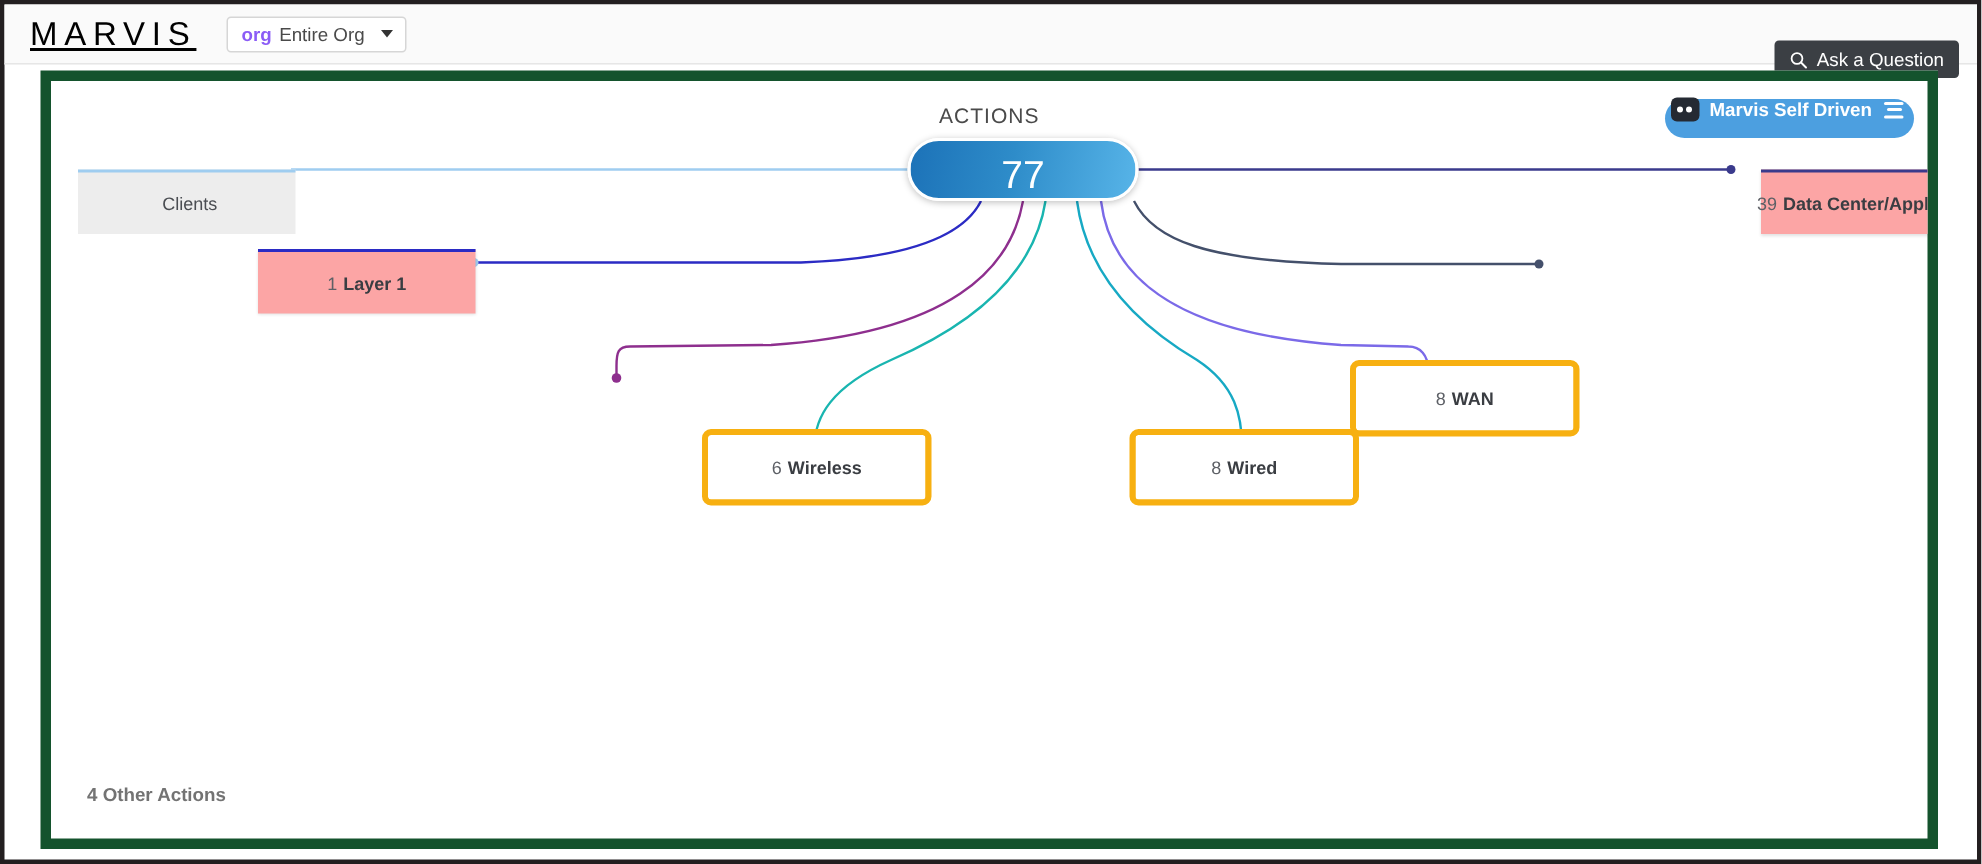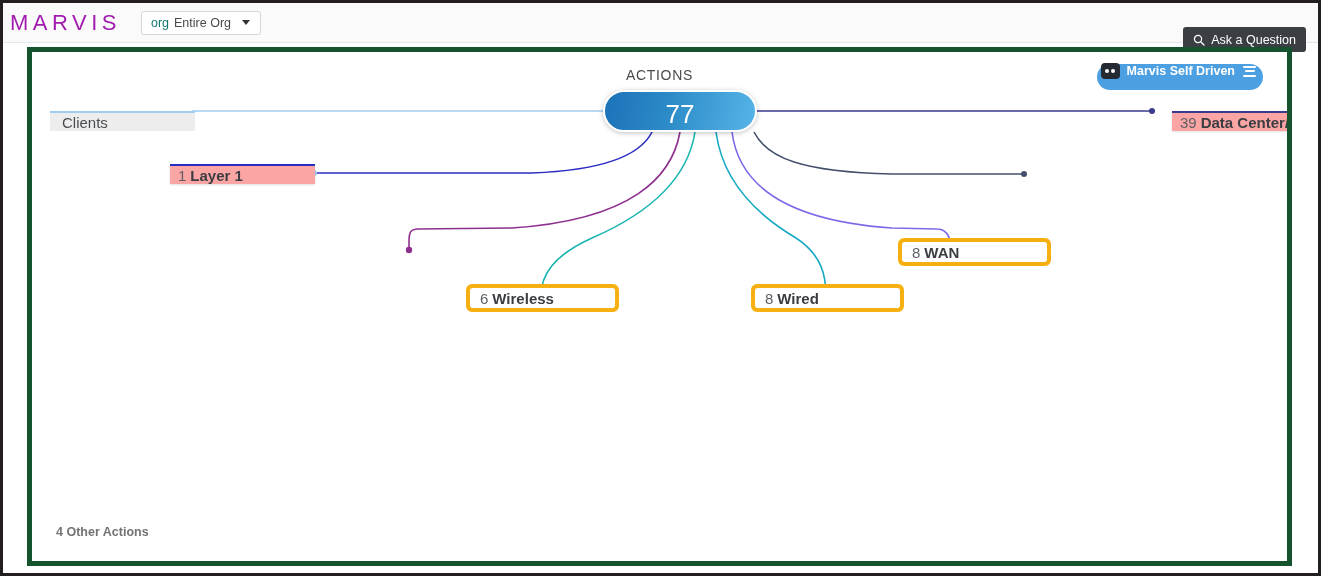--- a/index.html
+++ b/index.html
@@ -18,40 +18,41 @@
 
   
   #topbar {
     position: absolute; left: 0; top: 0;
     width: 100%; height: 40px;
     background: #fafafa;
     border-bottom: 1px solid #e6e6e6;
     display: flex; align-items: center;
   }
   #brand {
-    margin-left: 7px;
+    margin-left: 17px;
     font-size: 22px;
     letter-spacing: 4.5px;
-    color: #a21caf;
+    color: #000000;
     font-weight: 400;
+    text-decoration: underline;
   }
   #org-select {
     margin-left: 20px;
     height: 24px;
     min-width: 120px;
     border: 1px solid #d6d6d6;
     border-radius: 3px;
     background: #ffffff;
     display: flex; align-items: center;
     padding: 0 8px 0 9px;
     font-size: 12.5px;
     cursor: pointer;
     gap: 5px;
   }
-  #org-select .org-kw { color: #0f766e; }
+  #org-select .org-kw { color: #8b5cf6; font-weight: bold; }
   #org-select .org-val { color: #4a4a4a; }
   #org-select .caret {
     margin-left: 6px;
     width: 0; height: 0;
     border-left: 4.5px solid transparent;
     border-right: 4.5px solid transparent;
     border-top: 5.5px solid #333;
   }
   #ask-btn {
     position: absolute; right: 12px; top: 24px;
@@ -66,21 +67,21 @@
     cursor: pointer;
   }
   #ask-btn svg { display:block; }
 
   
   #canvas {
     position: absolute;
     left: 24px; top: 44px;
     width: 1265px; height: 519px;
     background: #ffffff;
-    border: 5px solid #14532d;
+    border: 7px solid #14532d;
     overflow: hidden;
   }
   #edges { position: absolute; left: 0; top: 0; }
 
   
   #actions-title {
     position: absolute;
     left: 0; right: 0; top: 15px;
     text-align: center;
     font-size: 14px;
@@ -97,21 +98,21 @@
     border: 2px solid #ffffff;
     display: flex; align-items: flex-end; justify-content: center;
     color: #ffffff;
     font-size: 26px;
     cursor: pointer;
   }
 
   
   #marvis-badge {
     position: absolute;
-    right: 24px; top: 12px;
+    right: 9px; top: 12px;
     height: 26px;
     background: #4c9fe0;
     border-radius: 13px;
     display: flex; align-items: center;
     padding: 0 7px 12px 4px;
     gap: 7px;
     color: #ffffff;
     font-size: 12.5px;
     font-weight: 600;
     cursor: pointer;
@@ -126,26 +127,27 @@
   #robot-icon i { width: 4px; height: 4px; background: #fff; border-radius: 50%; display:block; }
   #hamburger { display:flex; flex-direction:column; gap:2.5px; margin-left:1px; }
   #hamburger i { display:block; height: 2px; background:#fff; border-radius:1px; }
   #hamburger i:nth-child(1){ width:13px; }
   #hamburger i:nth-child(2){ width:10px; margin-left:2px;}
   #hamburger i:nth-child(3){ width:13px; }
 
   
   .nlabel {
     position: absolute;
-    height: 20px;
+    height: 43px;
     display: flex; align-items: center;
     padding: 0 8px;
-    font-size: 15px;
+    font-size: 12px;
     white-space: nowrap;
     cursor: pointer;
+    justify-content: center;
   }
   .nlabel .cnt { color: #5d6066; margin-right: 4px; font-weight: 400; }
   .nlabel .nm  { color: #3a3d42; font-weight: 700; }
   .nlabel.plain .nm { font-weight: 400; color:#4a4d52; }
 
   
   .nlabel.simple {
     background: #fca5a5;
     border-top: 2.5px solid var(--accent, #3b3f8f);
     box-shadow: 0 1px 2px rgba(0,0,0,.12);

